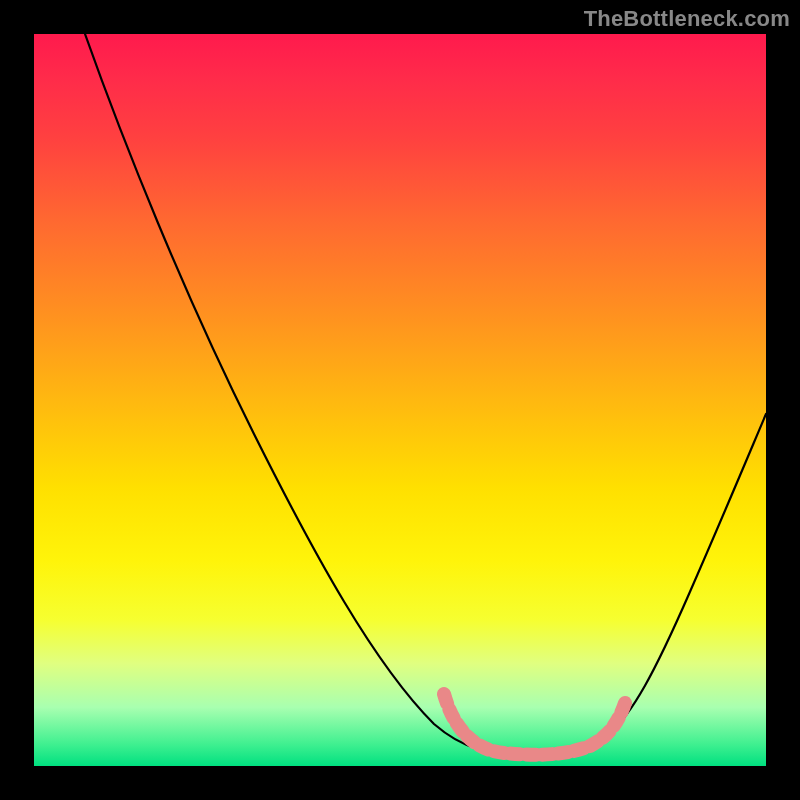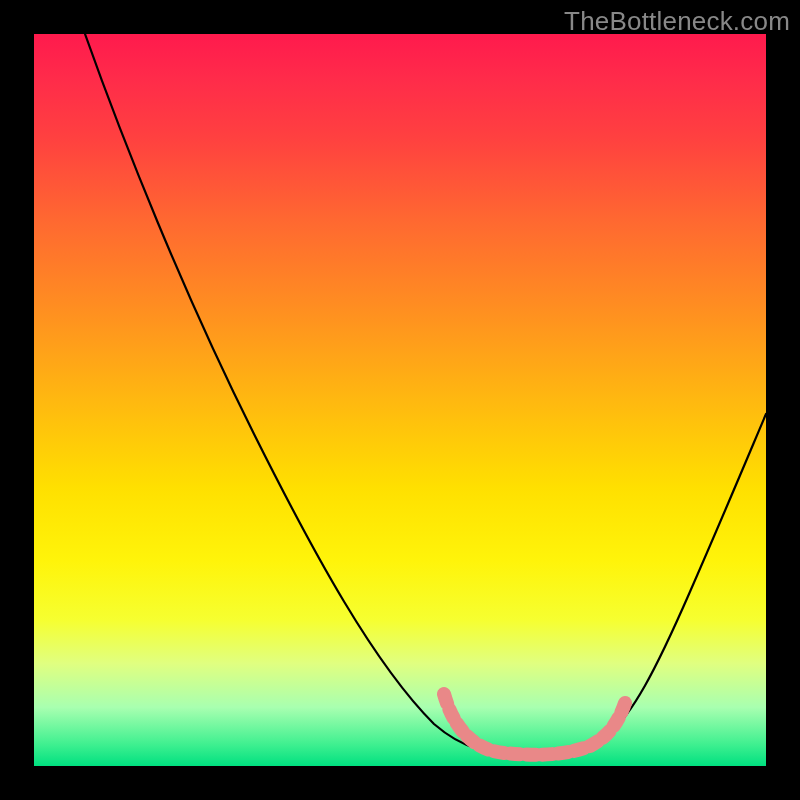--- a/index.html
+++ b/index.html
@@ -38,22 +38,22 @@
       #a8ffb0 92%,
       #40f090 97%,
       #00e080 100%
     );
   }
   .watermark {
     position: absolute;
     top: 6px;
     right: 10px;
     color: #888888;
-    font-size: 26px;
-    font-weight: 400;
+    font-size: 22px;
+    font-weight: 700;
     letter-spacing: 0.2px;
   }
   svg.overlay {
     position: absolute;
     left: 0;
     top: 0;
     width: 732px;
     height: 732px;
   }
 </style>

